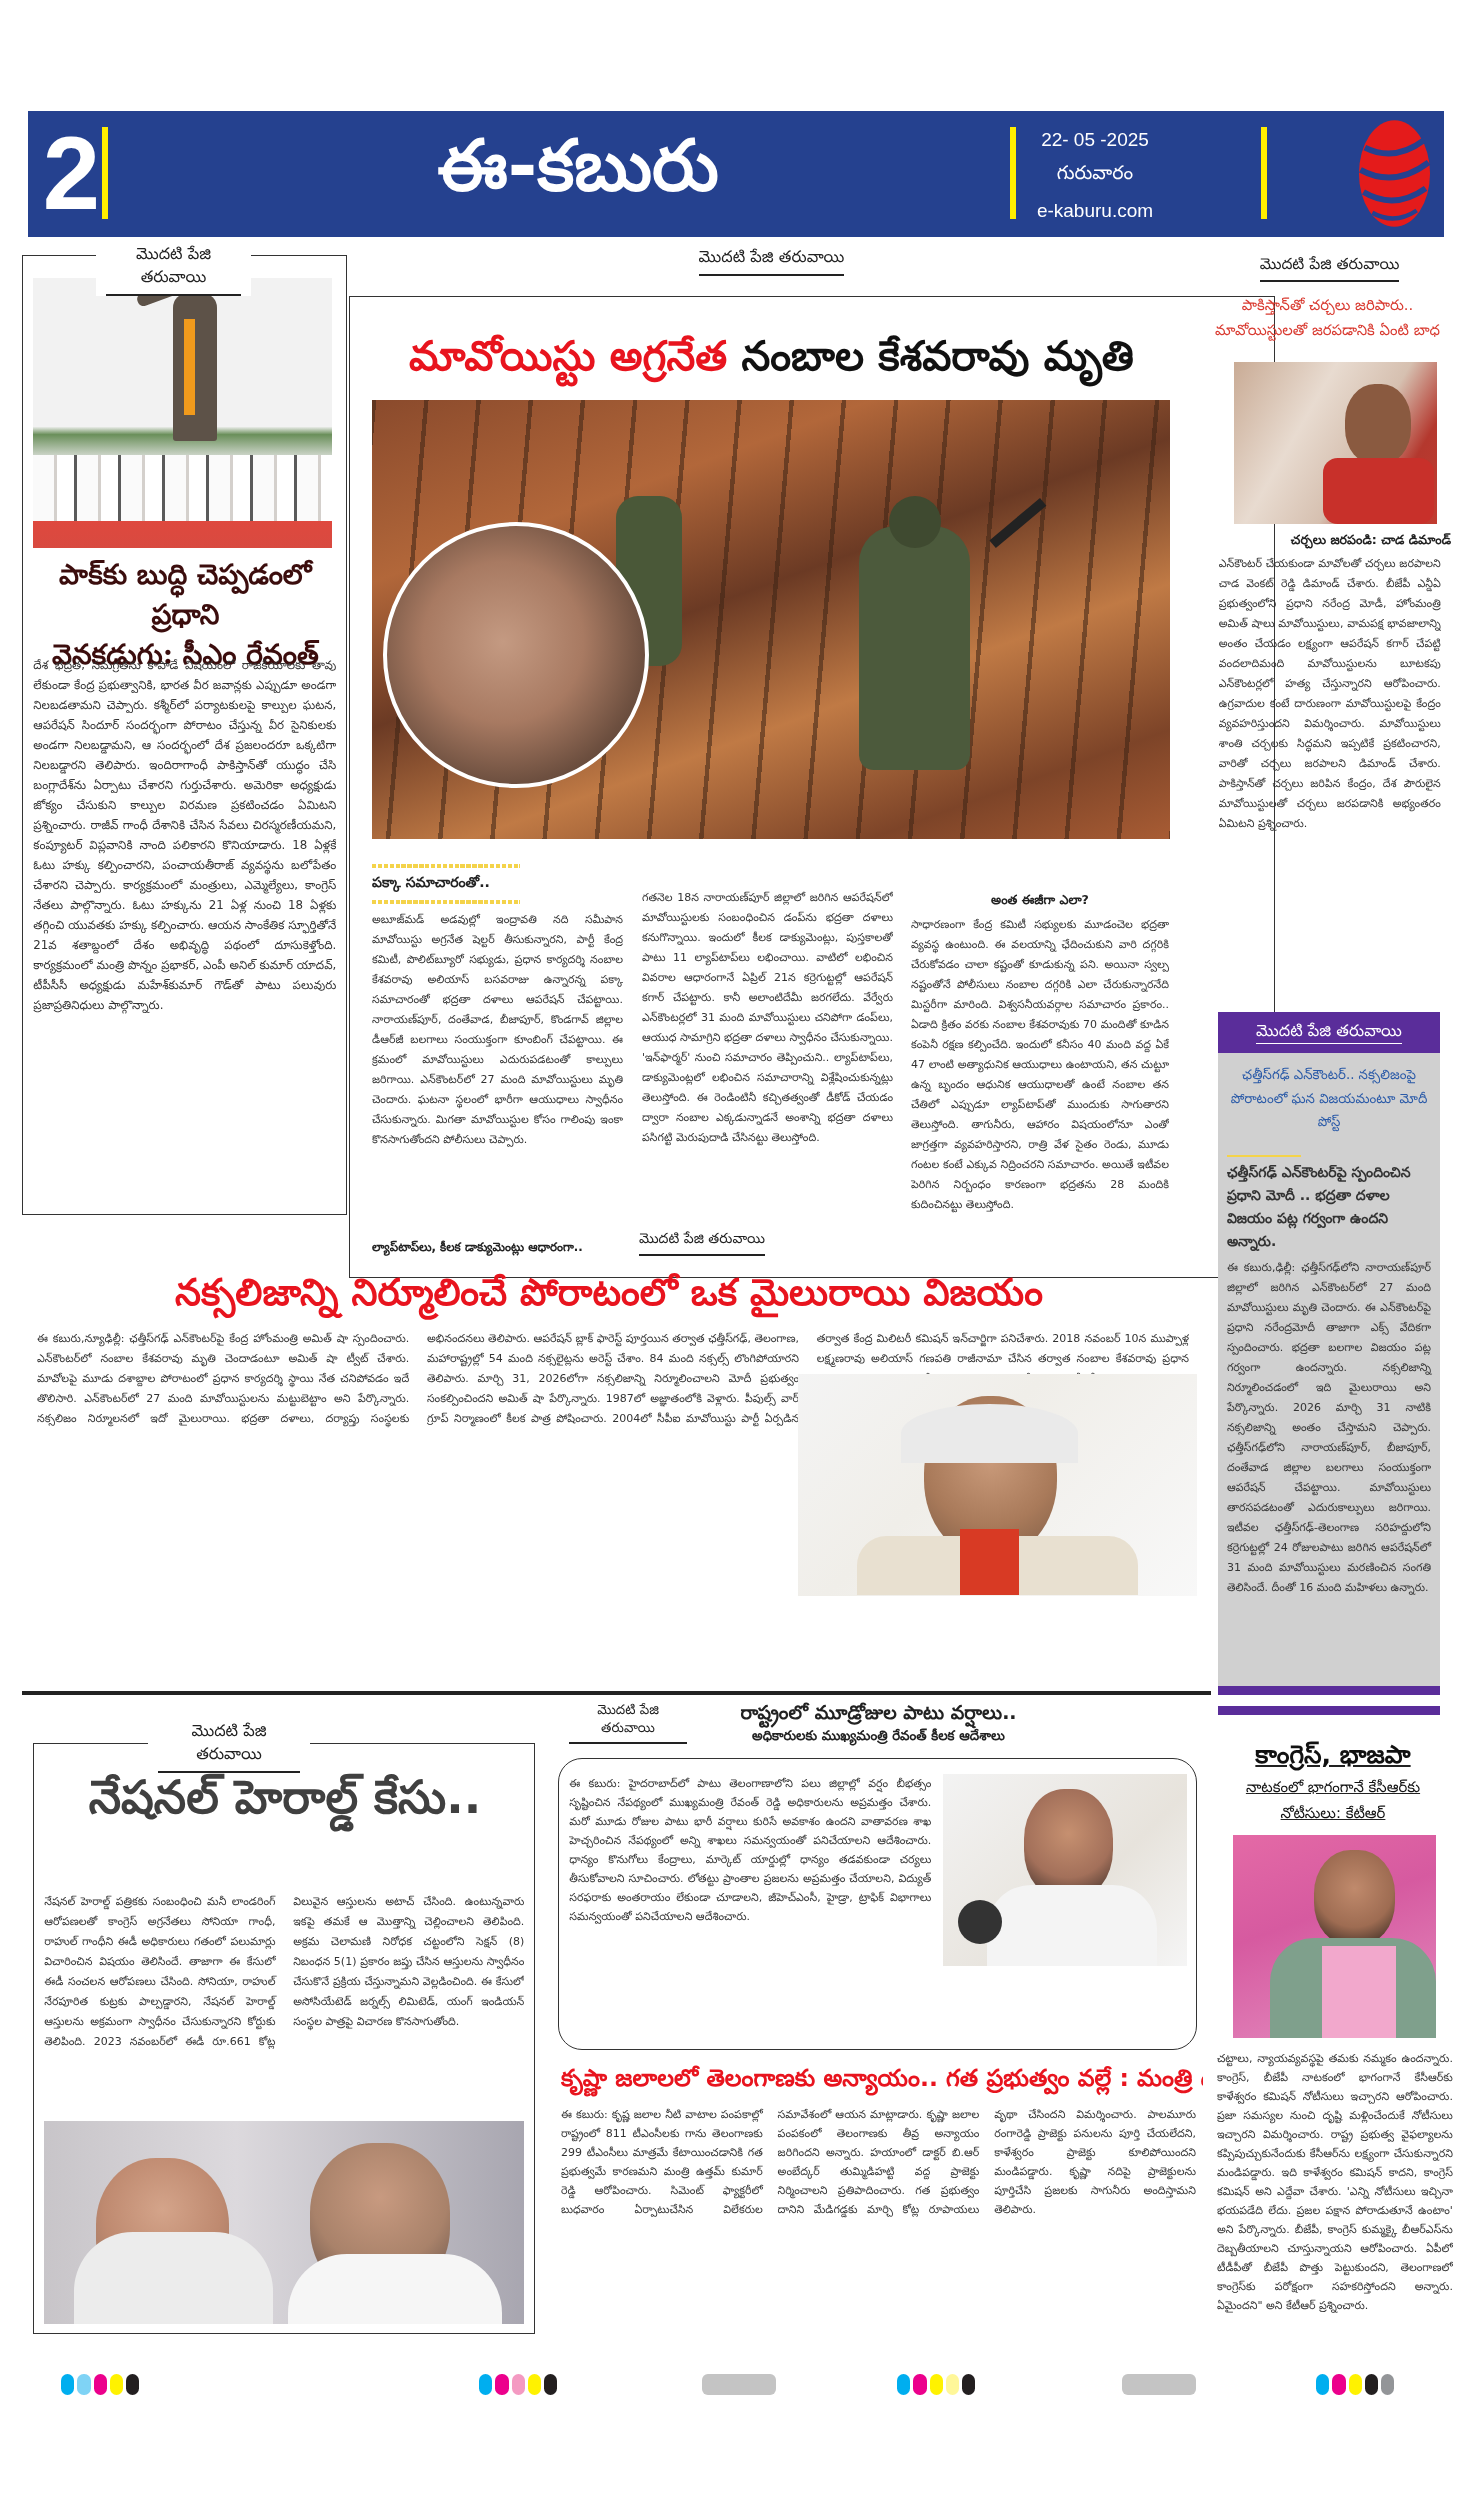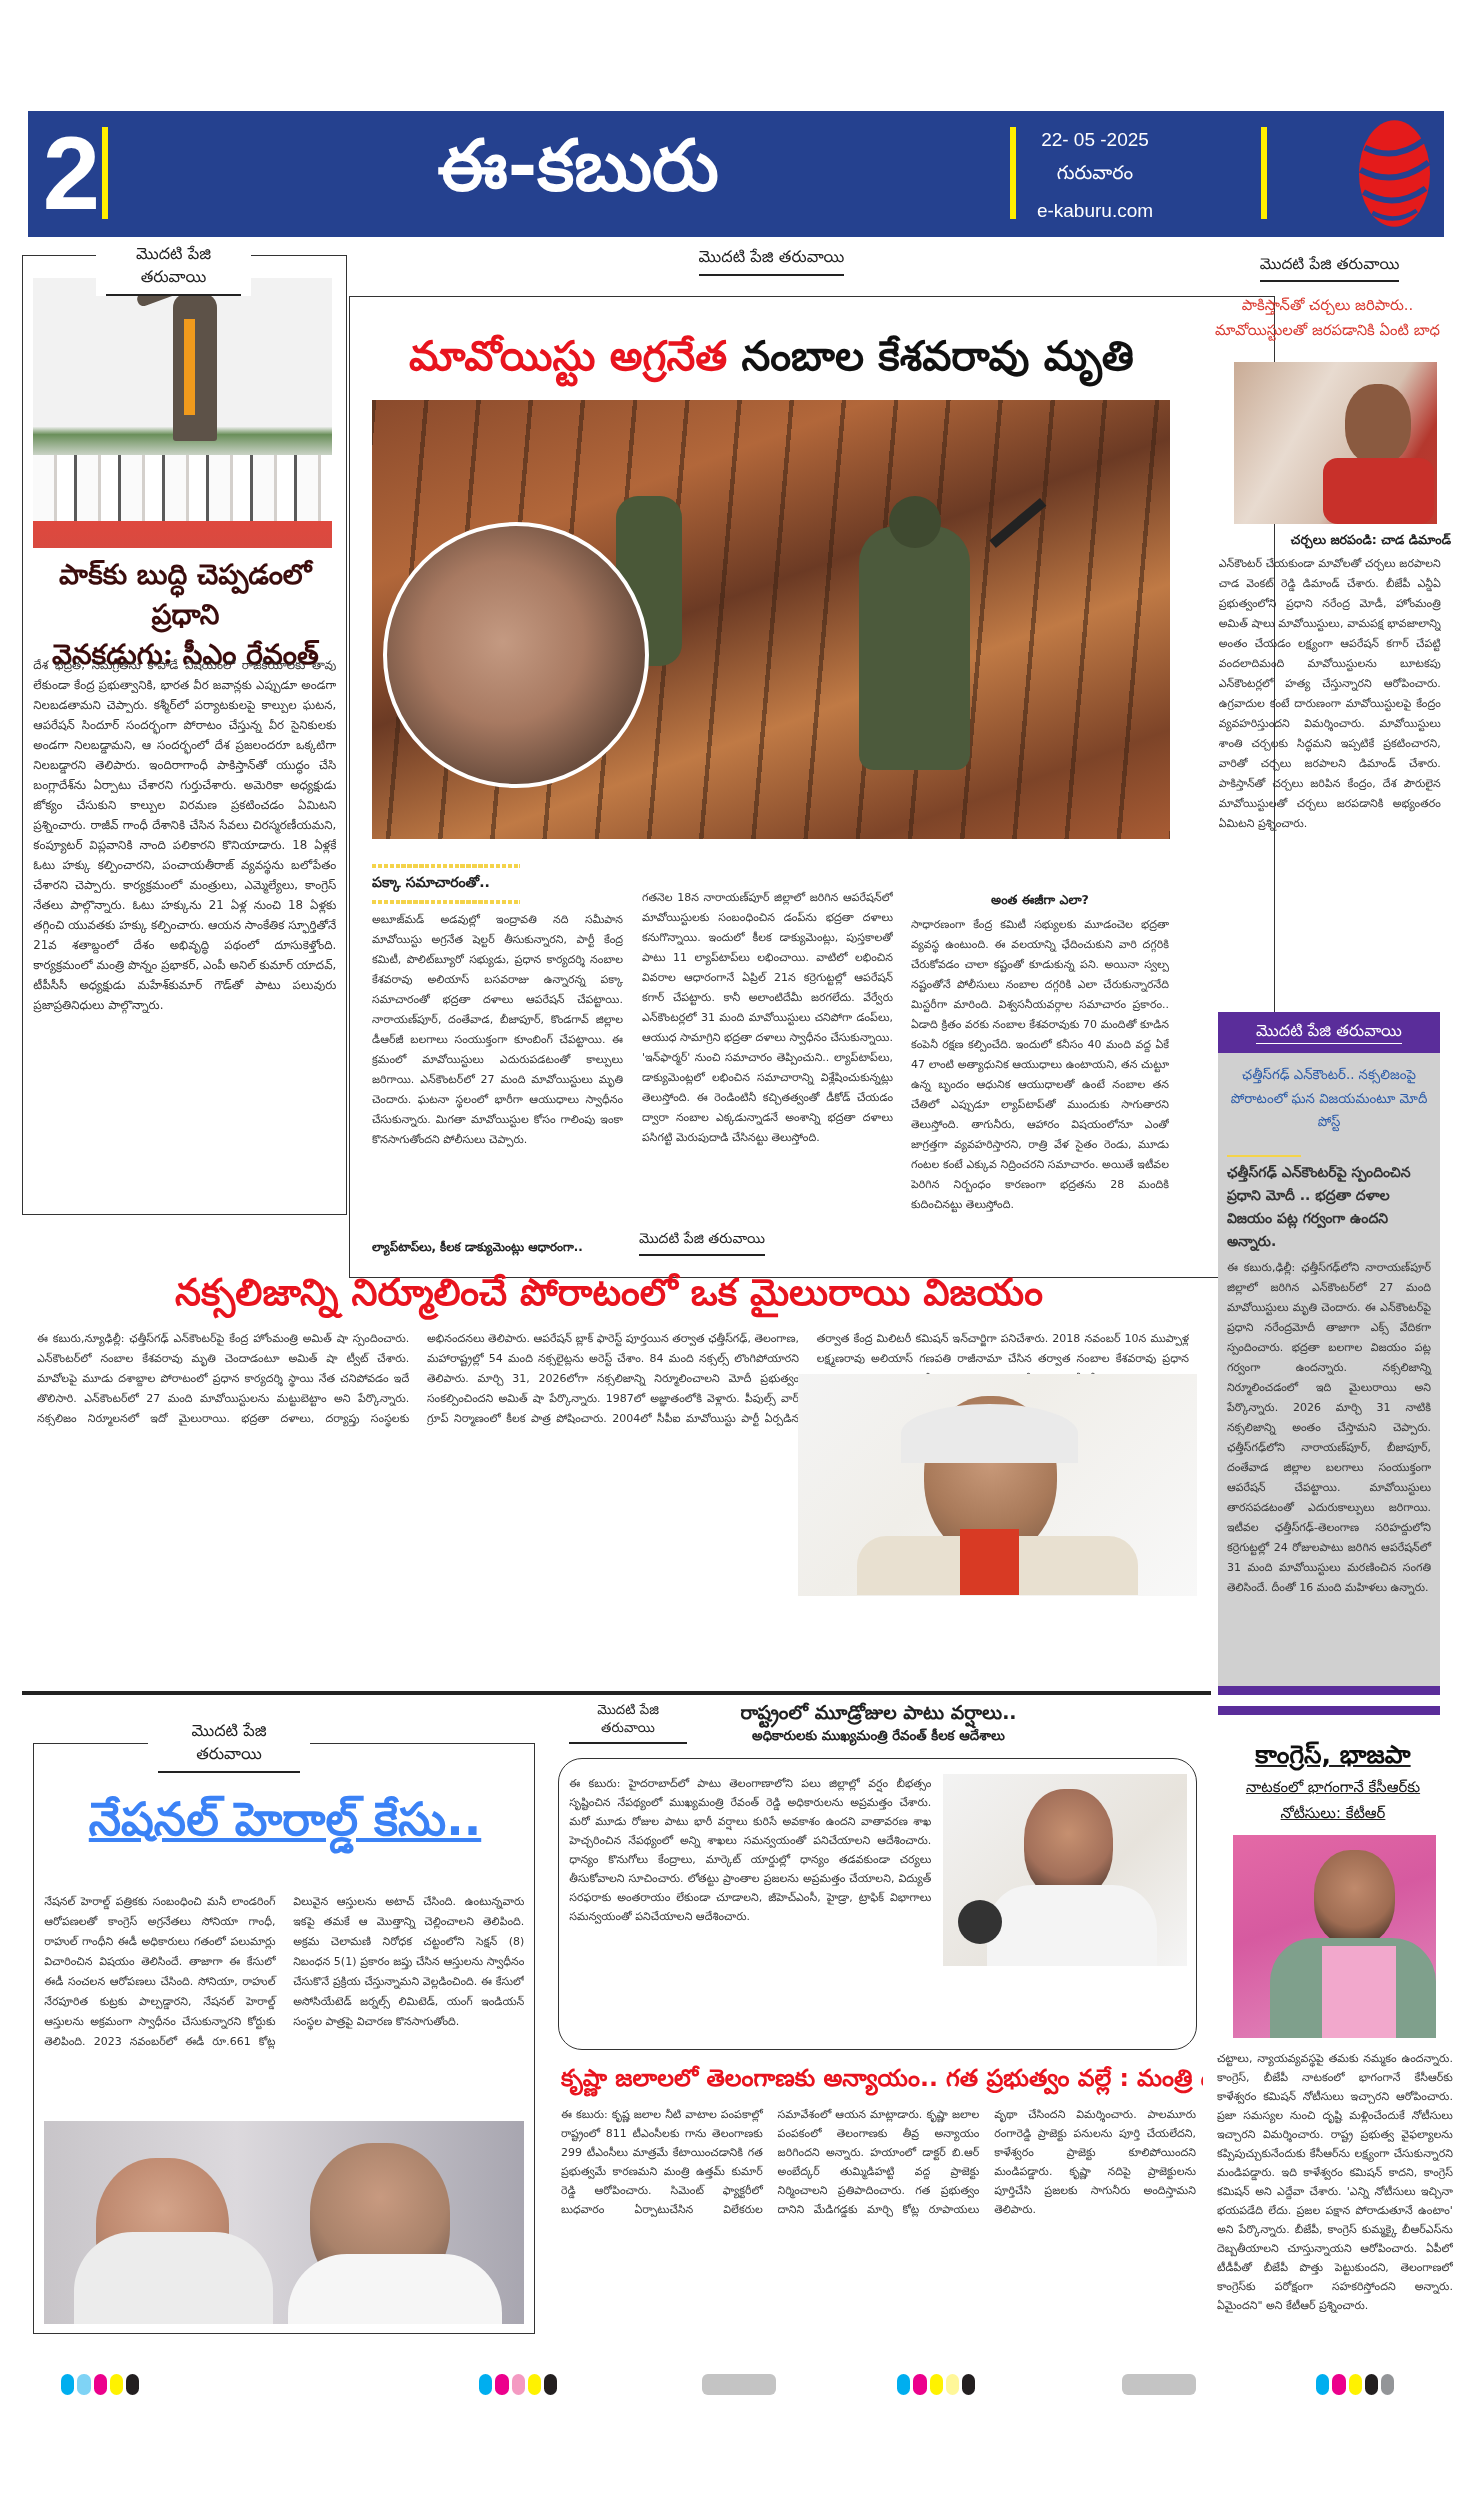--- a/index.html
+++ b/index.html
@@ -127,21 +127,21 @@
 <div class="photo" style="left:798px; top:1374px; width:399px; height:222px; background:linear-gradient(135deg,#f4f4f4 0%,#f0eee9 40%,#f8f8f8 100%);">
   <div style="position:absolute; left:126px; top:22px; width:133px; height:162px; background:radial-gradient(circle at 50% 40%,#c99a7a 0%,#a97a5a 55%,#7a5a44 100%); border-radius:48%;"></div>
   <div style="position:absolute; left:103px; top:29.5px; width:177px; height:59px; border-radius:50% 50% 0 0; background:#eaeaea;"></div>
   <div style="position:absolute; left:59px; top:162px; width:281px; height:59px; background:#e8e0d0; border-radius:29.5px 29.5px 0 0;"></div>
   <div style="position:absolute; left:162px; top:155px; width:59px; height:66px; background:#d83a24;"></div>
 </div>
 
 <div class="hrule" style="left:22px; top:1691px; width:1189px;"></div>
 
 <section class="box" style="left:33px; top:1743px; width:502px; height:591px;">
-  <h1 style="position:absolute; left:0; top:43px; width:502px; text-align:center; color:#3b82f6;text-decoration:underline;">
+  <h1 style="position:absolute; left:0; top:21px; width:502px; text-align:center; color:#404040;">
     <span style="display:block; font:bold 46px/65px 'DejaVu Sans', sans-serif;">నేషనల్ హెరాల్డ్ కేసు..</span>
   </h1>
   <p class="body-text cols2" style="position:absolute; left:10.3px; top:148px; width:480px; height:222px; overflow:hidden; font-size:11px; line-height:20px;">నేషనల్ హెరాల్డ్ పత్రికకు సంబంధించి మనీ లాండరింగ్ ఆరోపణలతో కాంగ్రెస్ అగ్రనేతలు సోనియా గాంధీ, రాహుల్ గాంధీని ఈడీ అధికారులు గతంలో పలుమార్లు విచారించిన విషయం తెలిసిందే. తాజాగా ఈ కేసులో ఈడీ సంచలన ఆరోపణలు చేసింది. సోనియా, రాహుల్ నేరపూరిత కుట్రకు పాల్పడ్డారని, నేషనల్ హెరాల్డ్ ఆస్తులను అక్రమంగా స్వాధీనం చేసుకున్నారని కోర్టుకు తెలిపింది. 2023 నవంబర్‌లో ఈడీ రూ.661 కోట్ల విలువైన ఆస్తులను అటాచ్ చేసింది. ఉంటున్నవారు ఇకపై తమకే ఆ మొత్తాన్ని చెల్లించాలని తెలిపింది. అక్రమ చెలామణి నిరోధక చట్టంలోని సెక్షన్ (8) నిబంధన 5(1) ప్రకారం జప్తు చేసిన ఆస్తులను స్వాధీనం చేసుకొనే ప్రక్రియ చేస్తున్నామని వెల్లడించింది. ఈ కేసులో అసోసియేటెడ్ జర్నల్స్ లిమిటెడ్, యంగ్ ఇండియన్ సంస్థల పాత్రపై విచారణ కొనసాగుతోంది.</p>
   <div class="photo" style="left:10.3px; top:377px; width:480px; height:203px; background:linear-gradient(90deg,#c8c5c9 0%,#dcd9dd 40%,#a8a6b0 100%);">
     <div style="position:absolute; left:52px; top:37px; width:133px; height:148px; background:radial-gradient(circle at 50% 35%,#d4a48a 0%,#bf8a70 50%,#8a6a5a 100%); border-radius:45%;"></div>
     <div style="position:absolute; left:29.5px; top:111px; width:199px; height:96px; background:#ececec; border-radius:59px 59px 0 0;"></div>
     <div style="position:absolute; left:266px; top:22px; width:140px; height:155px; background:radial-gradient(circle at 50% 35%,#c89a80 0%,#a9826a 55%,#5a4a44 100%); border-radius:45%;"></div>
     <div style="position:absolute; left:244px; top:133px; width:214px; height:74px; background:#f6f6f6; border-radius:59px 59px 0 0;"></div>
   </div>
 </section>

